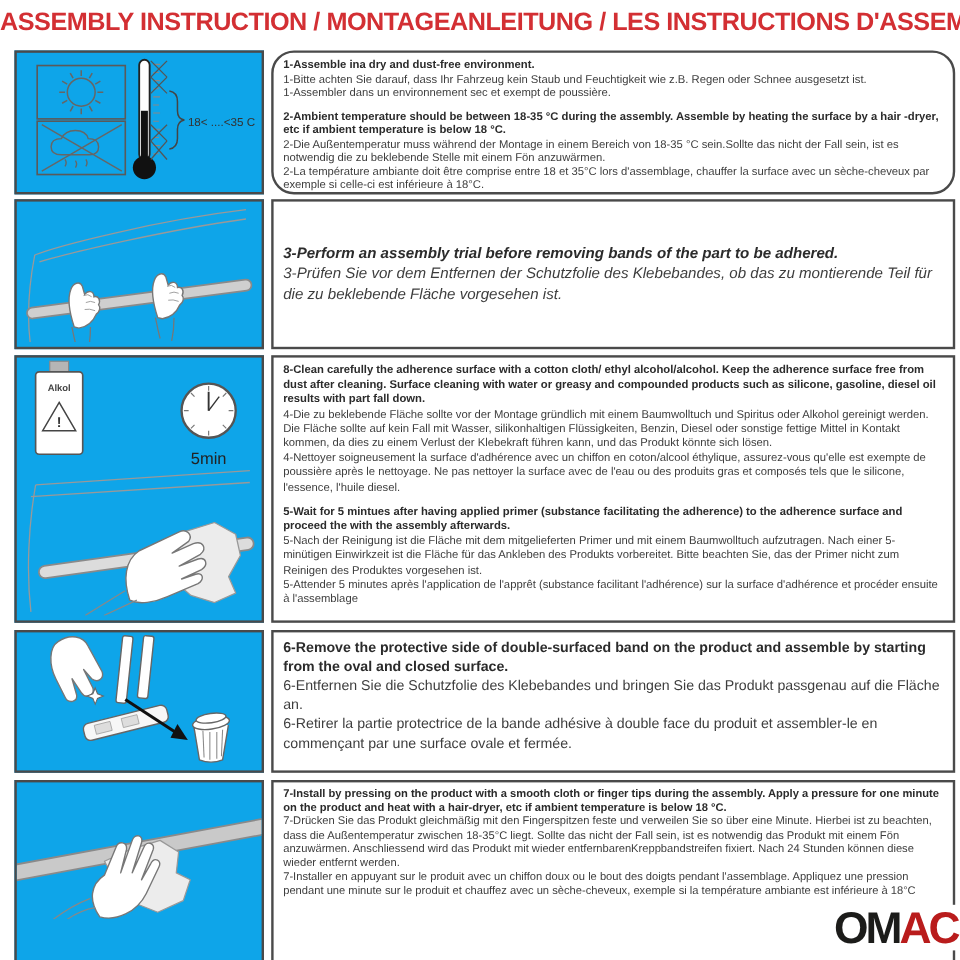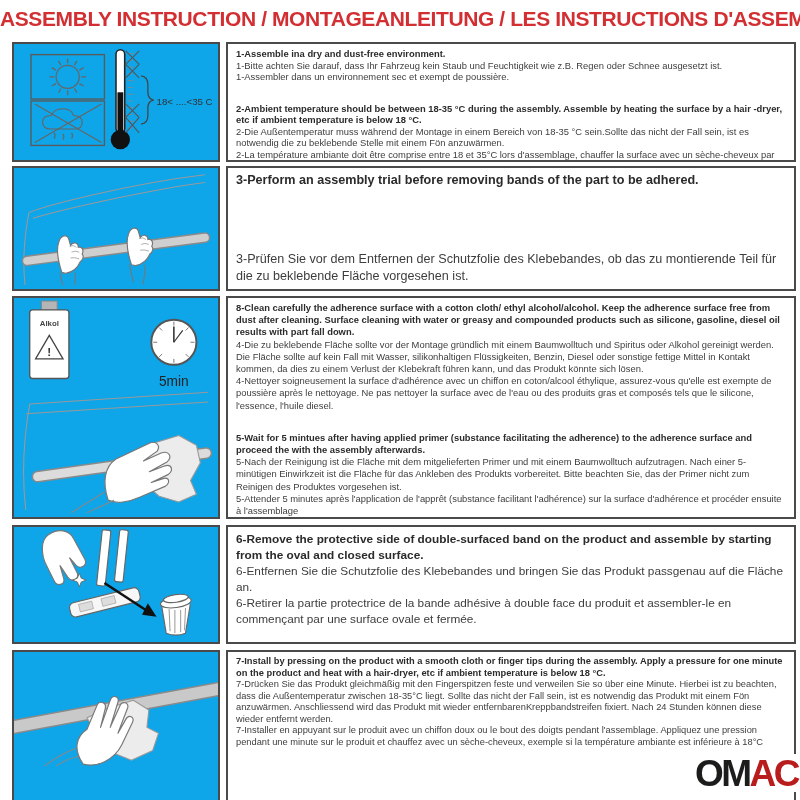--- a/index.html
+++ b/index.html
@@ -13,23 +13,23 @@
   .r3{top:296px;height:223px;}
   .r4{top:525px;height:119px;}
   .r5{top:650px;height:157px;}
   .illus{position:absolute;left:12px;top:0;width:208px;height:100%;
          border:2px solid #4a4a4a;background:#0ea5e9;box-sizing:border-box;overflow:hidden;}
   .textbox{position:absolute;left:226px;top:0;width:570px;height:100%;
            border:2px solid #4a4a4a;background:#fff;box-sizing:border-box;
            padding:4px 8px;color:#3d3d3d;overflow:hidden;}
   .textbox p{margin:0;}
   p.b{font-weight:bold;color:#2b2b2b;}
-  p.mt{margin-top:20px;}
-  .r1 .textbox{font-size:9.4px;line-height:11.5px;}
-  .r2 .textbox{font-size:12.6px;line-height:17px;display:flex;flex-direction:column;justify-content:space-between;}
+  p.mt{margin-top:8px;}
+  .r1 .textbox{font-size:9.4px;line-height:11.5px;border-radius:19px;}
+  .r2 .textbox{font-size:12.6px;line-height:17px;display:flex;flex-direction:column;justify-content:center;font-style:italic;}
   .r3 .textbox{font-size:9.4px;line-height:12.2px;}
   .r4 .textbox{font-size:11.8px;line-height:16px;display:flex;flex-direction:column;}
   .r5 .textbox{font-size:9.3px;line-height:11.5px;}
   .logo{position:absolute;right:2px;bottom:8px;z-index:5;background:#fff;
         padding:2px 0 0 12px;font-weight:bold;font-size:37px;line-height:36px;
         letter-spacing:-2.5px;color:#1c1c1a;}
   .logo .red{color:#b91c1c;text-align:center;}
   svg text{font-family:"Liberation Sans",sans-serif;}
 </style>
 </head>

